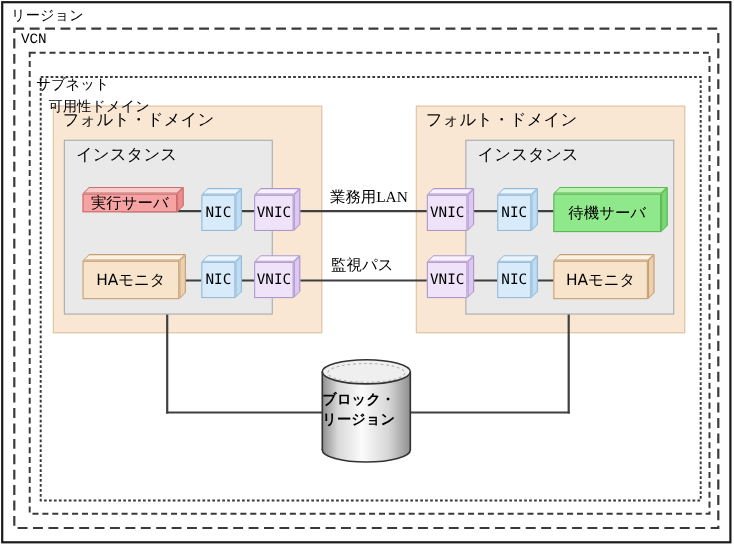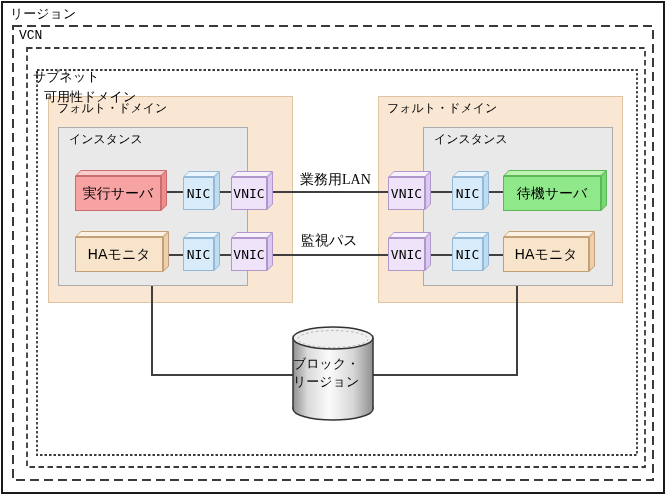--- a/index.html
+++ b/index.html
@@ -15,21 +15,21 @@
   .fd {
     position:absolute; z-index:1;
     background:#fae7d3; border:1px solid #dfc4a4;
     box-sizing:border-box;
   }
   .inst {
     position:absolute; z-index:1;
     background:#e9e9e9; border:1px solid #ababab;
     box-sizing:border-box;
   }
-  .fd .lbl, .inst .lbl { padding:3px 12px 0 8px; font-size:12px; }
+  .fd .lbl, .inst .lbl { padding:3px 12px 0 8px; font-size:15px; }
   .inst .lbl { padding-left:10px; }
 
   
   .clabel { position:absolute; z-index:3; font-size:13px; white-space:nowrap; }
   .mono { font-family:Liberation Mono, monospace; }
 
   
   .b3 { position:absolute; z-index:3; }
   .b3 .face {
     position:absolute; left:0; top:6px;
@@ -59,21 +59,21 @@
   .purple { --f:#efe3fa; --t:#f7f0fd; --s:#dcc9f1; --bd:#af97cc; }
   .cream  { --f:#f8e4cb; --t:#fcf1e2; --s:#edd0ae; --bd:#c3a075; }
   .blue .face, .purple .face { font-family:"DejaVu Sans Mono", monospace; font-size:13px; }
 
   
   .connlbl { position:absolute; z-index:3; font-size:14px; white-space:nowrap; }
 
   
   #bv-label {
     position:absolute; z-index:3; left:293px; top:355px; width:56px;
-    text-align:center; font-size:13px; line-height:18px; white-space:nowrap;
+    text-align:center; font-size:13px; line-height:18px; white-space:nowrap;font-weight:bold;
   }
 </style>
 </head>
 <body>
 
 <div id="stage">
 
   <div class="fd" style="left:48px; top:96px; width:245px; height:207px;">
     <div class="lbl">フォルト・ドメイン</div>
   </div>
@@ -122,21 +122,21 @@
   </svg>
 
   <div class="clabel" style="left:10px; top:5px;">リージョン</div>
   <div class="clabel mono" style="left:19px; top:28px;">VCN</div>
   <div class="clabel" style="left:33px; top:51px;margin-top:17px;">サブネット</div>
   <div class="clabel" style="left:44px; top:88px;">可用性ドメイン</div>
 
   <div class="connlbl" style="left:300px; top:171px;font-family:Liberation Serif, serif;">業務用LAN</div>
   <div class="connlbl" style="left:301px; top:232px;">監視パス</div>
 
-  <div class="b3 pink" style="left:75px; top:170px; width:92px; height:41px;">
+  <div class="b3 pink" style="left:75px; top:170px; width:92px; height:23px;">
     <div class="top"></div>
     <div class="side"></div>
     <div class="face">実行サーバ</div>
   </div>
   <div class="b3 blue" style="left:183px; top:171px; width:37px; height:39px;">
     <div class="top"></div>
     <div class="side"></div>
     <div class="face">NIC</div>
   </div>
   <div class="b3 purple" style="left:231px; top:171px; width:42px; height:39px;">

